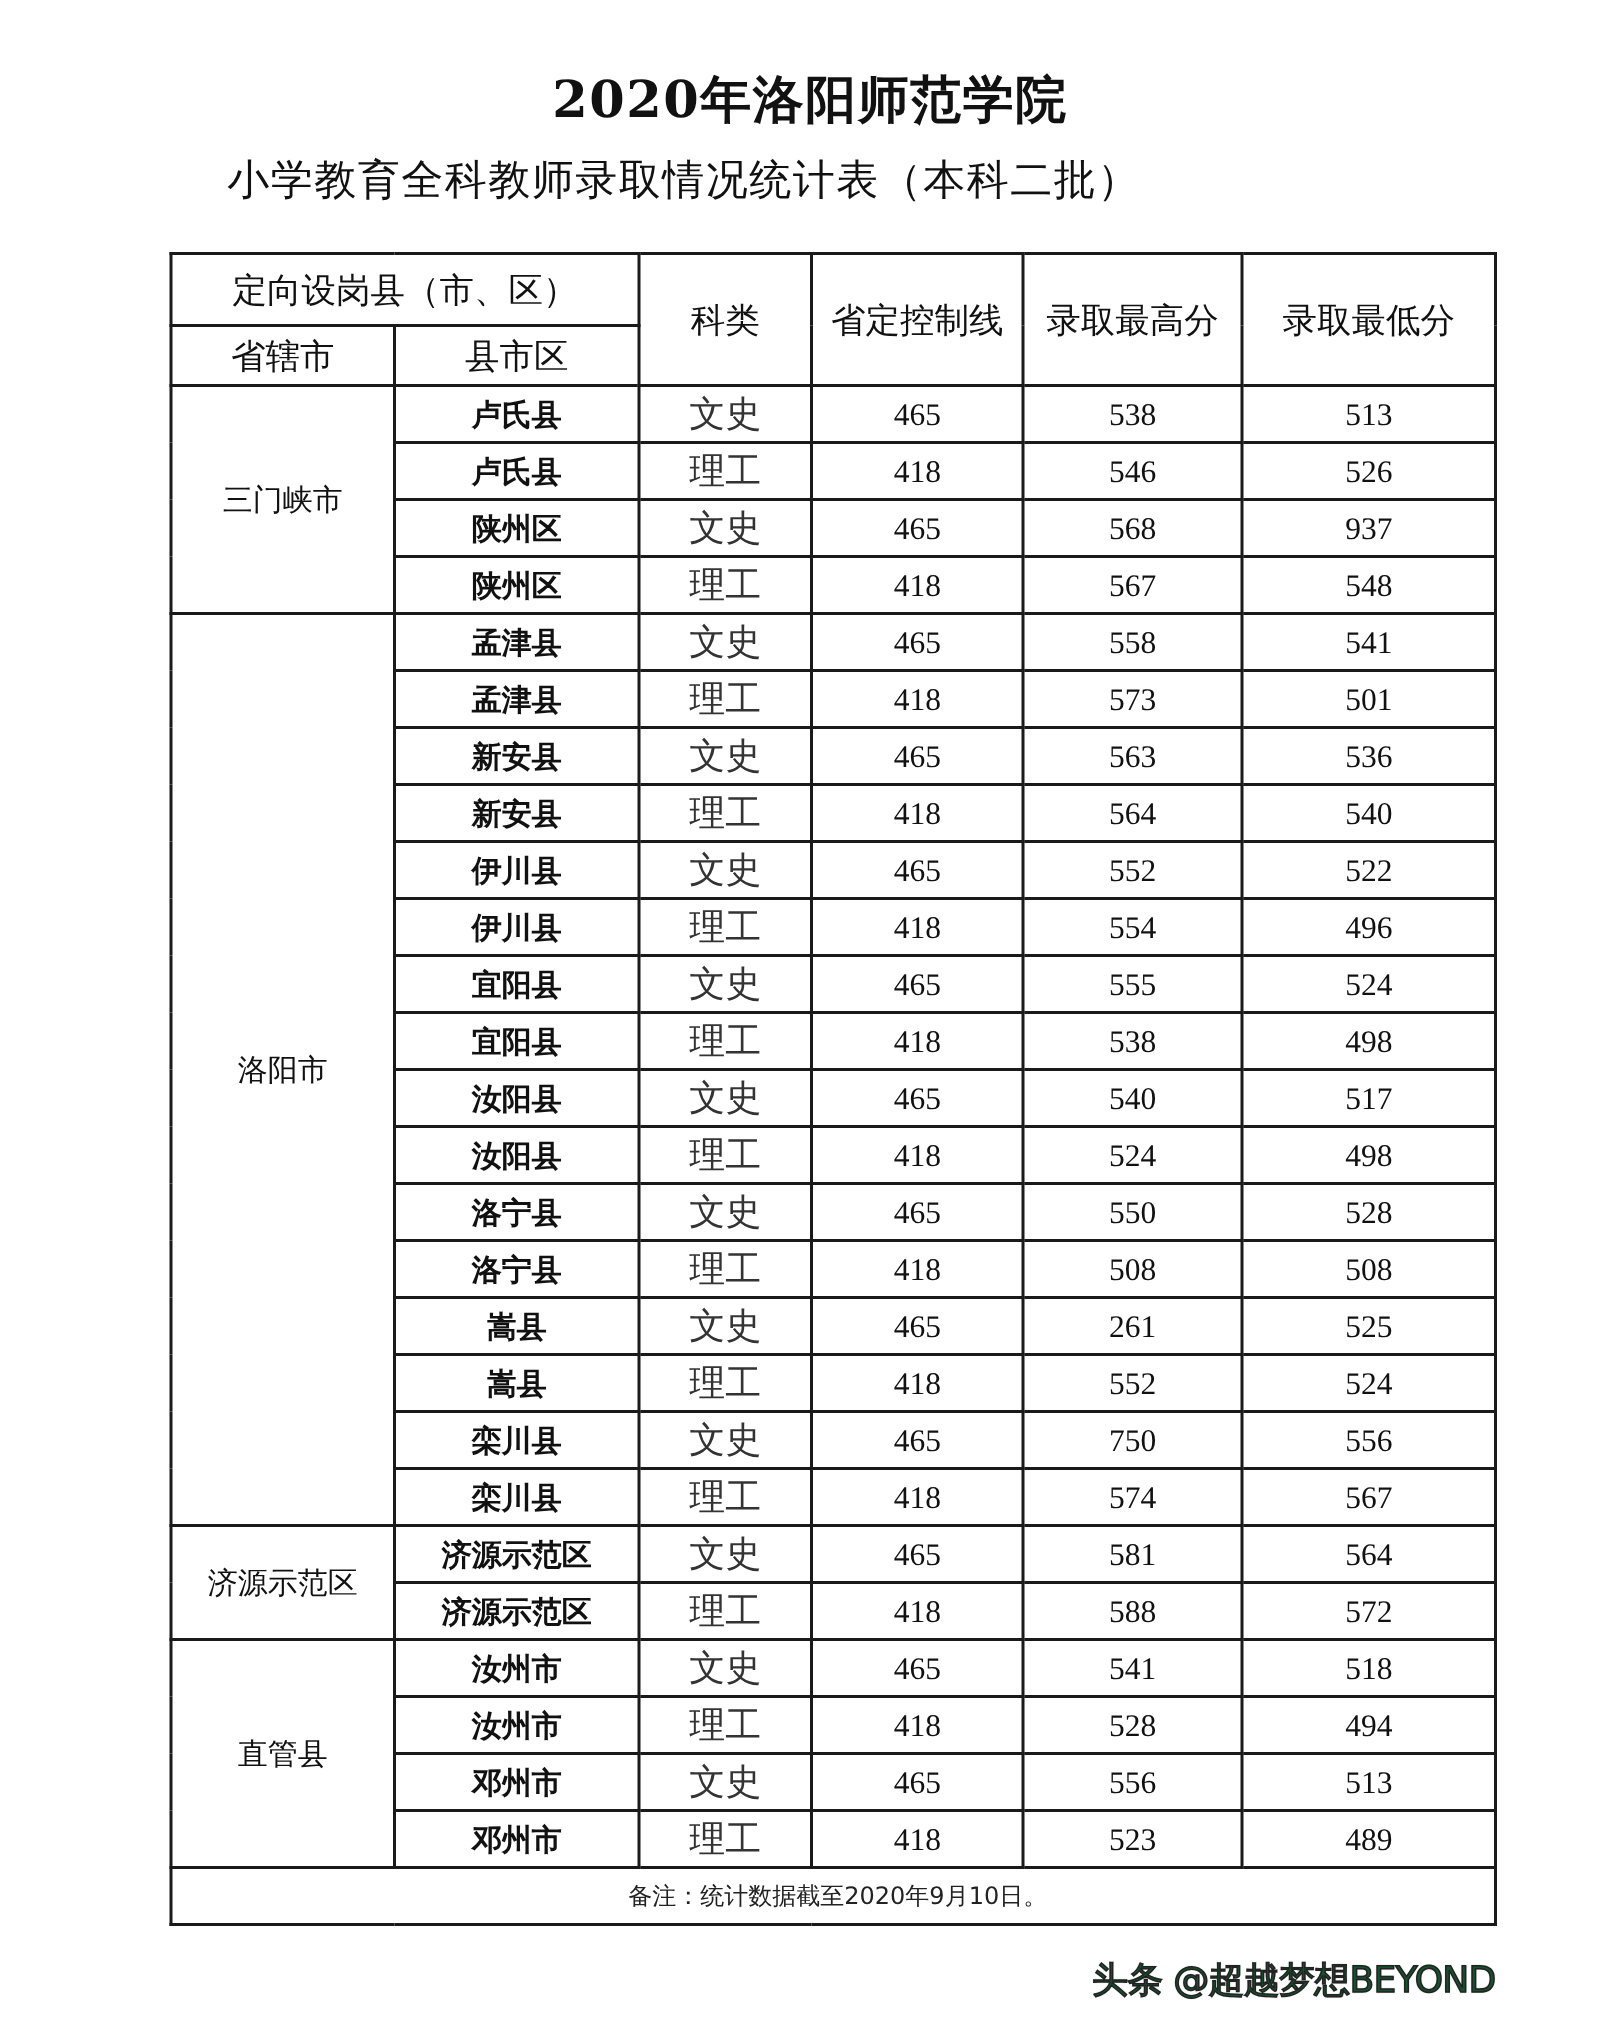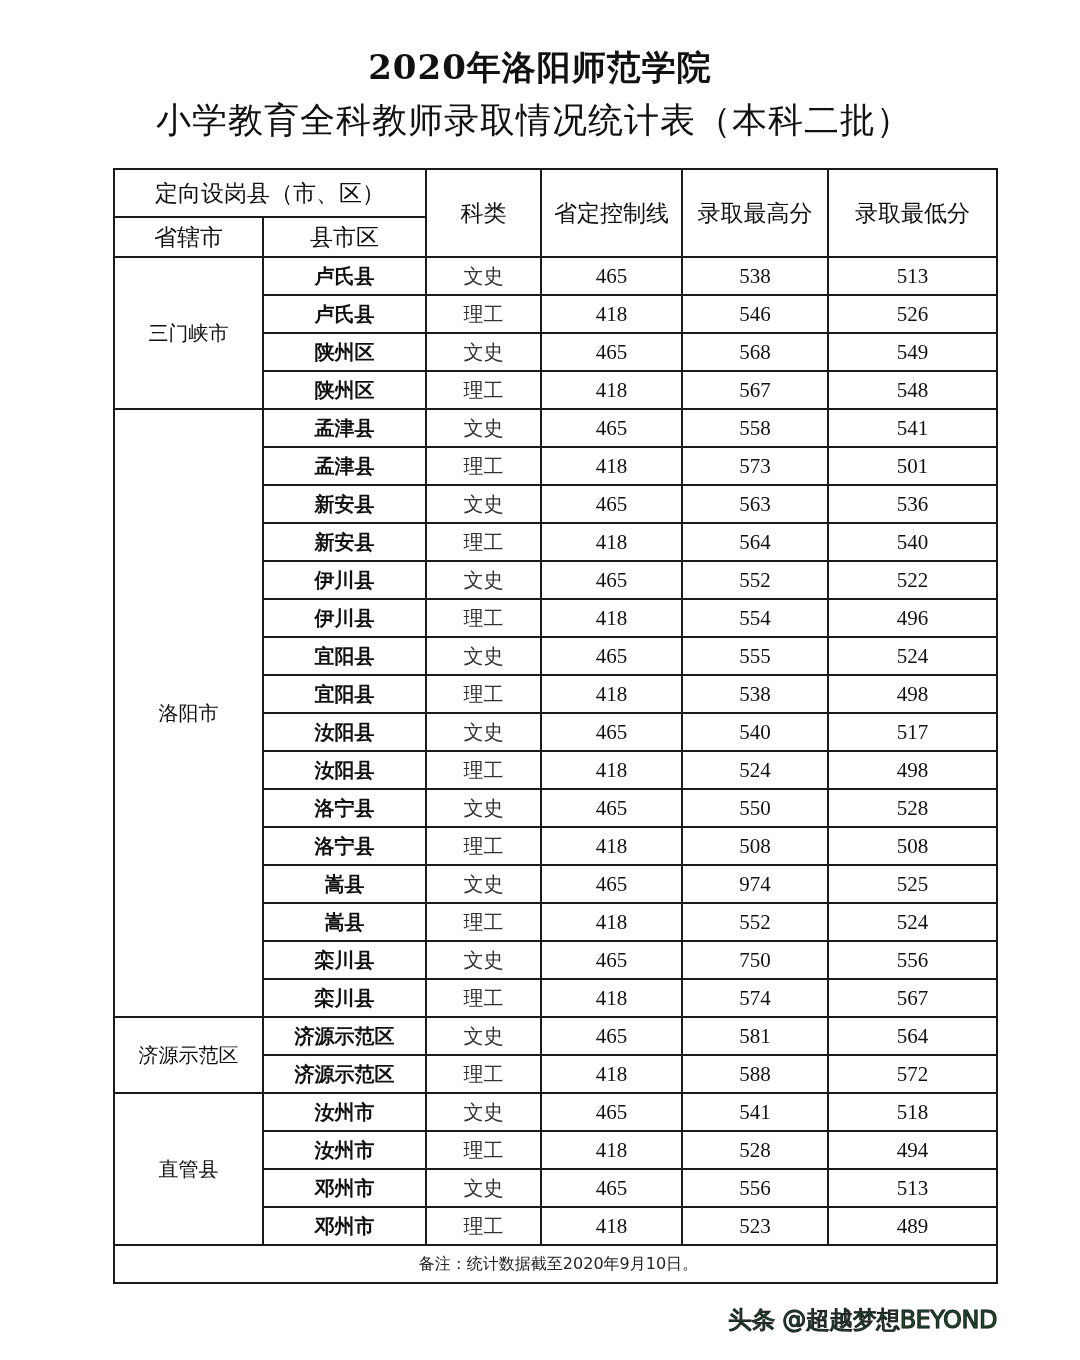--- a/index.html
+++ b/index.html
@@ -3,41 +3,41 @@
   <meta charset="utf-8">
   <style>
     html, body { margin: 0; padding: 0; background: #ffffff; }
     body { width: 1080px; height: 1360px; position: relative; overflow: hidden; color: #111; }
     .title1 {
       position: absolute; top: 44px; left: 0; width: 1080px; text-align: center;
       font-family: "DejaVu Serif", "Liberation Serif", serif; font-weight: bold;
       font-size: 34px; letter-spacing: 1px; line-height: 46px;
     }
     .title2 {
-      position: absolute; top: 96px; left: 0; width: 912px; text-align: right;
+      position: absolute; top: 96px; left: 0; width: 912px; text-align: center;
       font-family: "DejaVu Sans", "Liberation Sans", sans-serif;
-      font-size: 35px; letter-spacing: 1px; line-height: 48px;
+      font-size: 28px; letter-spacing: 1px; line-height: 48px;
     }
     table.grid {
       position: absolute; top: 168px; left: 113px;
       border-collapse: collapse; table-layout: fixed;
       font-family: "Liberation Serif", "DejaVu Serif", serif;
       border-radius: 14px;
     }
     table.grid td {
       border: 2px solid #1a1a1a; text-align: center; vertical-align: middle;
       padding: 0; overflow: hidden; white-space: nowrap;
     }
     .hdr { font-family: "DejaVu Sans", sans-serif; font-size: 23px; }
     .hdr-top { height: 46px; }
     .hdr-bot { height: 38px; }
     tr.data td { height: 36px; }
     .grp { font-family: "DejaVu Sans", sans-serif; font-size: 20px; }
     .county { font-family: "DejaVu Sans", sans-serif; font-size: 20px; font-weight: bold; }
-    .subj { font-family: "DejaVu Sans", sans-serif; font-size: 20px; color: #333; }
+    .subj { font-family: "DejaVu Sans", sans-serif; font-size: 24px; color: #333; }
     .num { font-family: "Liberation Serif", serif; font-size: 21px; }
     td.note {
       text-align: left; height: 36px; padding-left: 6px !important;
       font-family: "DejaVu Sans", sans-serif; font-size: 16px; color: #222;
     }
     .watermark {
       position: absolute; top: 1304px; left: 728px;
       font-family: "DejaVu Sans", sans-serif; font-size: 24px; color: #14532d;
       -webkit-text-stroke: 1px #222; letter-spacing: -0.5px;
       text-shadow: 0 0 1px #222;
@@ -83,21 +83,21 @@
         <td class="subj">理工</td>
         <td class="num">418</td>
         <td class="num">546</td>
         <td class="num">526</td>
       </tr>
       <tr class="data">
         <td class="county">陕州区</td>
         <td class="subj">文史</td>
         <td class="num">465</td>
         <td class="num">568</td>
-        <td class="num">549</td>
+        <td class="num">937</td>
       </tr>
       <tr class="data">
         <td class="county">陕州区</td>
         <td class="subj">理工</td>
         <td class="num">418</td>
         <td class="num">567</td>
         <td class="num">548</td>
       </tr>
       <tr class="data">
         <td rowspan="16" class="grp">洛阳市</td>
@@ -181,21 +181,21 @@
         <td class="county">洛宁县</td>
         <td class="subj">理工</td>
         <td class="num">418</td>
         <td class="num">508</td>
         <td class="num">508</td>
       </tr>
       <tr class="data">
         <td class="county">嵩县</td>
         <td class="subj">文史</td>
         <td class="num">465</td>
-        <td class="num">974</td>
+        <td class="num">261</td>
         <td class="num">525</td>
       </tr>
       <tr class="data">
         <td class="county">嵩县</td>
         <td class="subj">理工</td>
         <td class="num">418</td>
         <td class="num">552</td>
         <td class="num">524</td>
       </tr>
       <tr class="data">

